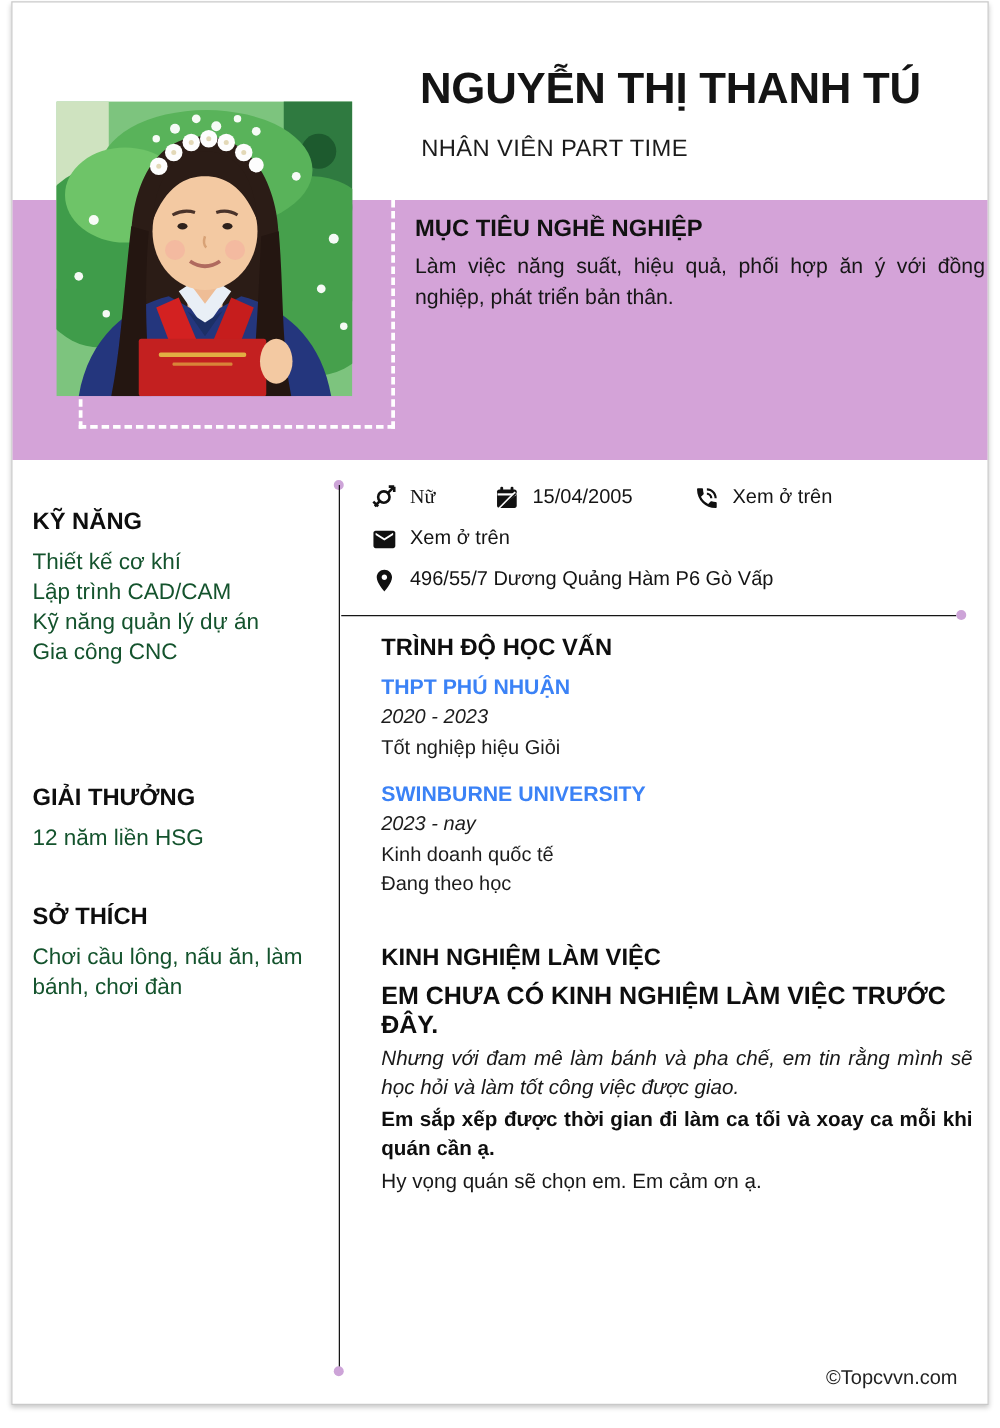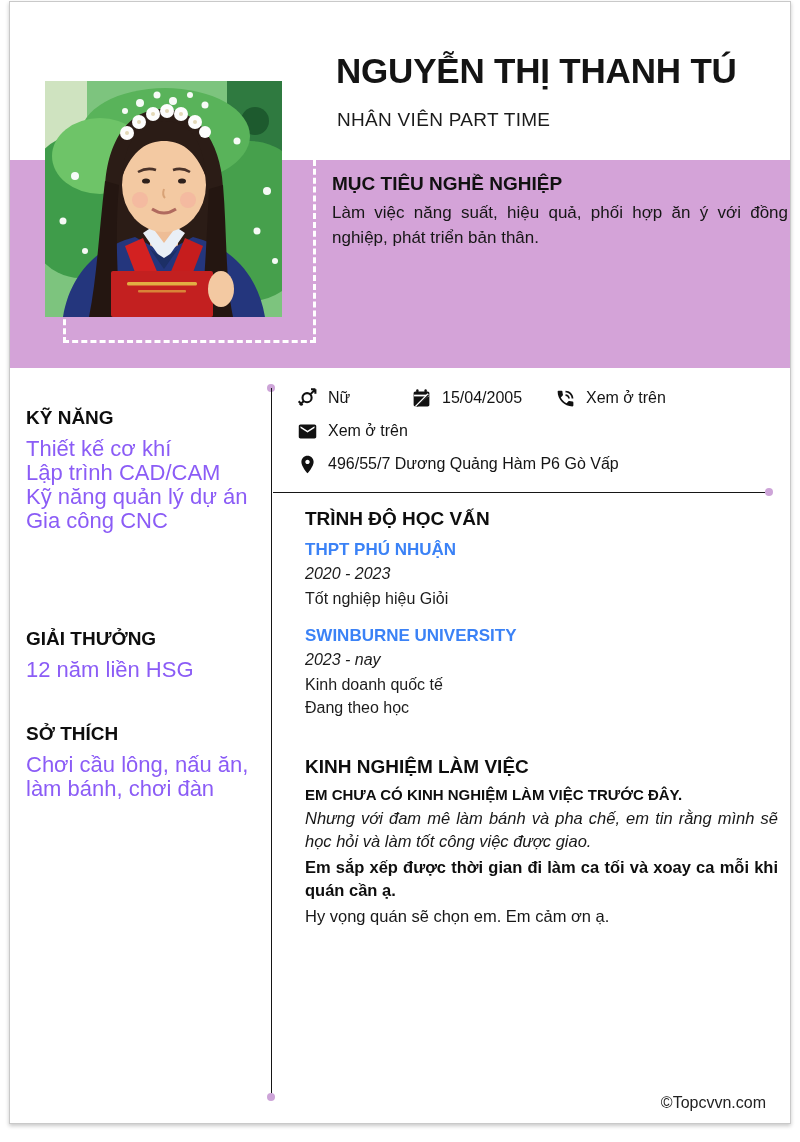--- a/index.html
+++ b/index.html
@@ -13,35 +13,35 @@
   .photo{position:absolute;left:35px;top:79px;width:237px;height:236px;overflow:hidden;}
   .name{position:absolute;left:326px;top:49px;font-size:35px;font-weight:700;color:#141414;
         letter-spacing:-0.2px;white-space:nowrap;}
   .jobtitle{position:absolute;left:327px;top:107px;font-size:19px;font-weight:500;
         letter-spacing:.3px;color:#1b1b1b;white-space:nowrap;}
   .obj-head{position:absolute;left:322px;top:171px;font-size:19px;font-weight:700;color:#111;}
   .obj-body{position:absolute;left:322px;top:198px;width:456px;font-size:17px;line-height:25px;
         text-align:justify;color:#161616;}
   .side-sec{position:absolute;left:16px;width:250px;}
   .side-sec h3,.sec-h{font-size:19px;font-weight:700;margin:0 0 8px 0;color:#0e0e0e;line-height:22px;}
-  .side-item{font-size:22px;line-height:24px;color:#8b5cf6;}
+  .side-item{font-size:18px;line-height:24px;color:#14532d;}
   .vline{position:absolute;left:261px;top:386px;width:1px;height:708px;background:#161616;}
   .hline{position:absolute;left:263px;top:490px;width:492px;height:1px;background:#161616;}
   .pdot{position:absolute;width:8px;height:8px;border-radius:50%;}
   .contact{position:absolute;left:287px;top:384px;width:485px;}
   .crow{position:absolute;display:flex;align-items:center;gap:10px;height:24px;}
   .crow .ic{width:21px;height:21px;flex:0 0 auto;display:flex;align-items:center;justify-content:center;}
   .crow .tx{font-size:16px;color:#141414;white-space:nowrap;}
   .right-edu{position:absolute;left:295px;top:506px;width:472px;}
   .school{font-size:17px;font-weight:700;margin-bottom:5px;color:#3b82f6;}
   .period{font-size:16px;font-style:italic;margin-bottom:4px;color:#1c1c1c;}
   .eline{font-size:16px;line-height:23px;color:#1c1c1c;}
   .gap{height:16px;}
   .exp{position:absolute;left:295px;top:754px;width:473px;}
-  .exp .b1{font-size:15px;font-weight:700;margin-top:8px;color:#0e0e0e;}
+  .exp .b1{font-size:20px;font-weight:700;margin-top:8px;color:#0e0e0e;}
   .exp .it{font-size:16.5px;font-style:italic;text-align:justify;line-height:23px;margin-top:4px;color:#181818;}
   .exp .b2{font-size:16.5px;font-weight:700;text-align:justify;line-height:23px;margin-top:3px;color:#0e0e0e;}
   .exp .nm{font-size:16.5px;line-height:23px;margin-top:3px;color:#181818;}
   .footer{position:absolute;right:24px;top:1092px;font-size:16px;color:#222;}
   svg{display:block;}
 </style>
 </head>
 <body>
 
 <div class="page">
@@ -134,31 +134,31 @@
   <div class="obj-head">MỤC TIÊU NGHỀ NGHIỆP</div>
   <div class="obj-body">Làm việc năng suất, hiệu quả, phối hợp ăn ý với đồng nghiệp, phát triển bản thân.</div>
 
   <div class="pdot" style="left:257px;top:382px;background:#cda4d8;"></div>
   <div class="vline"></div>
   <div class="pdot" style="left:257px;top:1091px;background:#cda4d8;"></div>
   <div class="hline"></div>
   <div class="pdot" style="left:755px;top:486px;background:#cda4d8;"></div>
 
   <div class="contact">
-    <div class="crow" style="left:0;top:0;">
+    <div class="crow" style="left:0;top:0;font-family:Liberation Serif, serif;">
       <span class="ic">
         <svg width="21" height="21" viewBox="0 0 24 24">
             <circle cx="11.5" cy="11" r="5.2" fill="none" stroke="#111" stroke-width="2.4"></circle>
             <path d="M15.5 7 L21 1.5 M21 1.5 h-5 M21 1.5 v5" stroke="#111" stroke-width="2.4" fill="none"></path>
             <path d="M7.8 14.8 L3.2 19.4 M6.3 19.6 l-4.4-4.4" stroke="#111" stroke-width="2.4" fill="none"></path>
           </svg>
       </span>
       <span class="tx">Nữ</span>
     </div>
-    <div class="crow" style="left:114px;top:0;text-align:right;">
+    <div class="crow" style="left:98px;top:0;text-align:right;">
       <span class="ic">
         <svg width="21" height="21" viewBox="0 0 24 24">
             <path d="M5 4h14c1.1 0 2 .9 2 2v13c0 1.1-.9 2-2 2H5c-1.1 0-2-.9-2-2V6c0-1.1.9-2 2-2z" fill="#111"></path>
             <rect x="6" y="1.5" width="2.6" height="4" rx="1.2" fill="#111"></rect>
             <rect x="15.4" y="1.5" width="2.6" height="4" rx="1.2" fill="#111"></rect>
             <rect x="3.5" y="7.6" width="17" height="2" fill="#fff"></rect>
             <path d="M4 21 L19 6 l2.2 2.2 L6.5 21 Z" fill="#fff"></path>
             <path d="M6 21 L19.8 7.2 l1 1 L8 21 Z" fill="#111"></path>
           </svg>
       </span>

